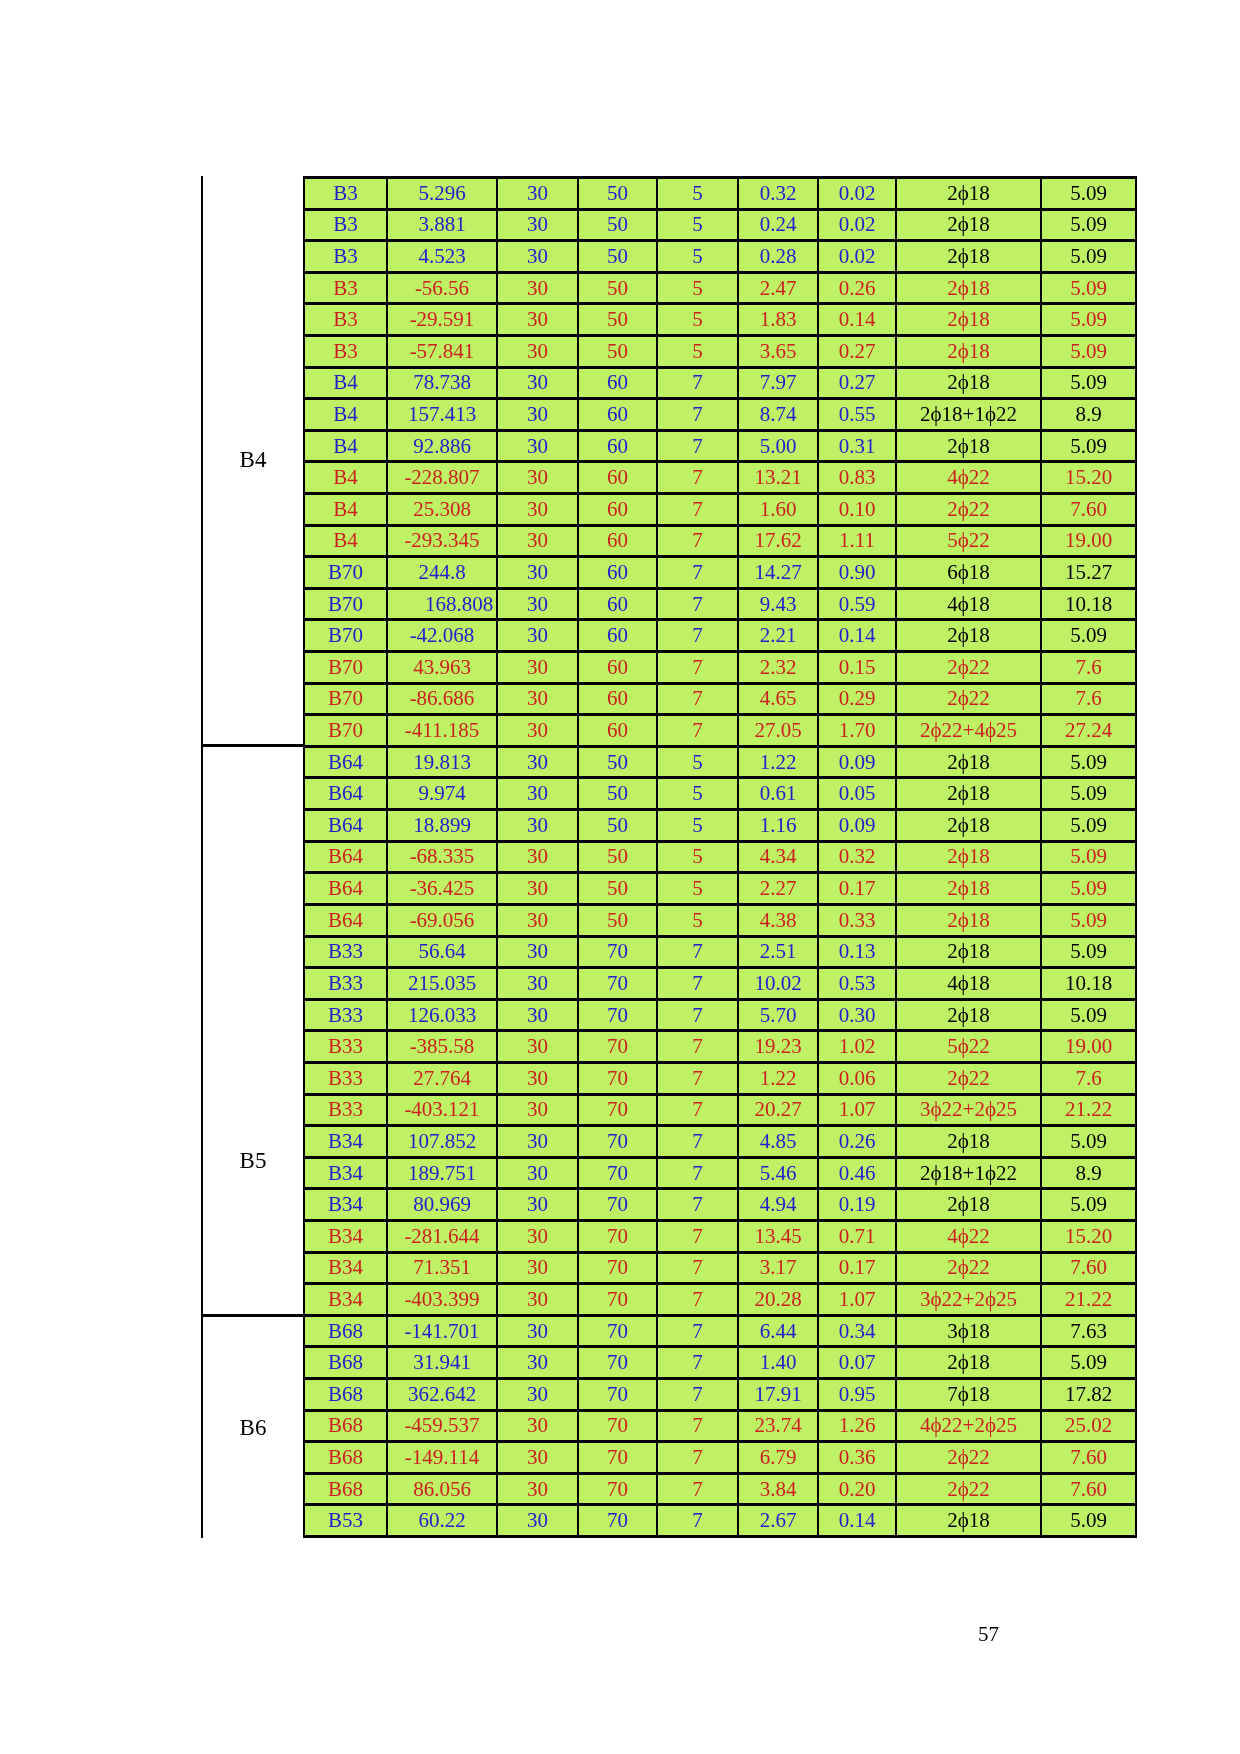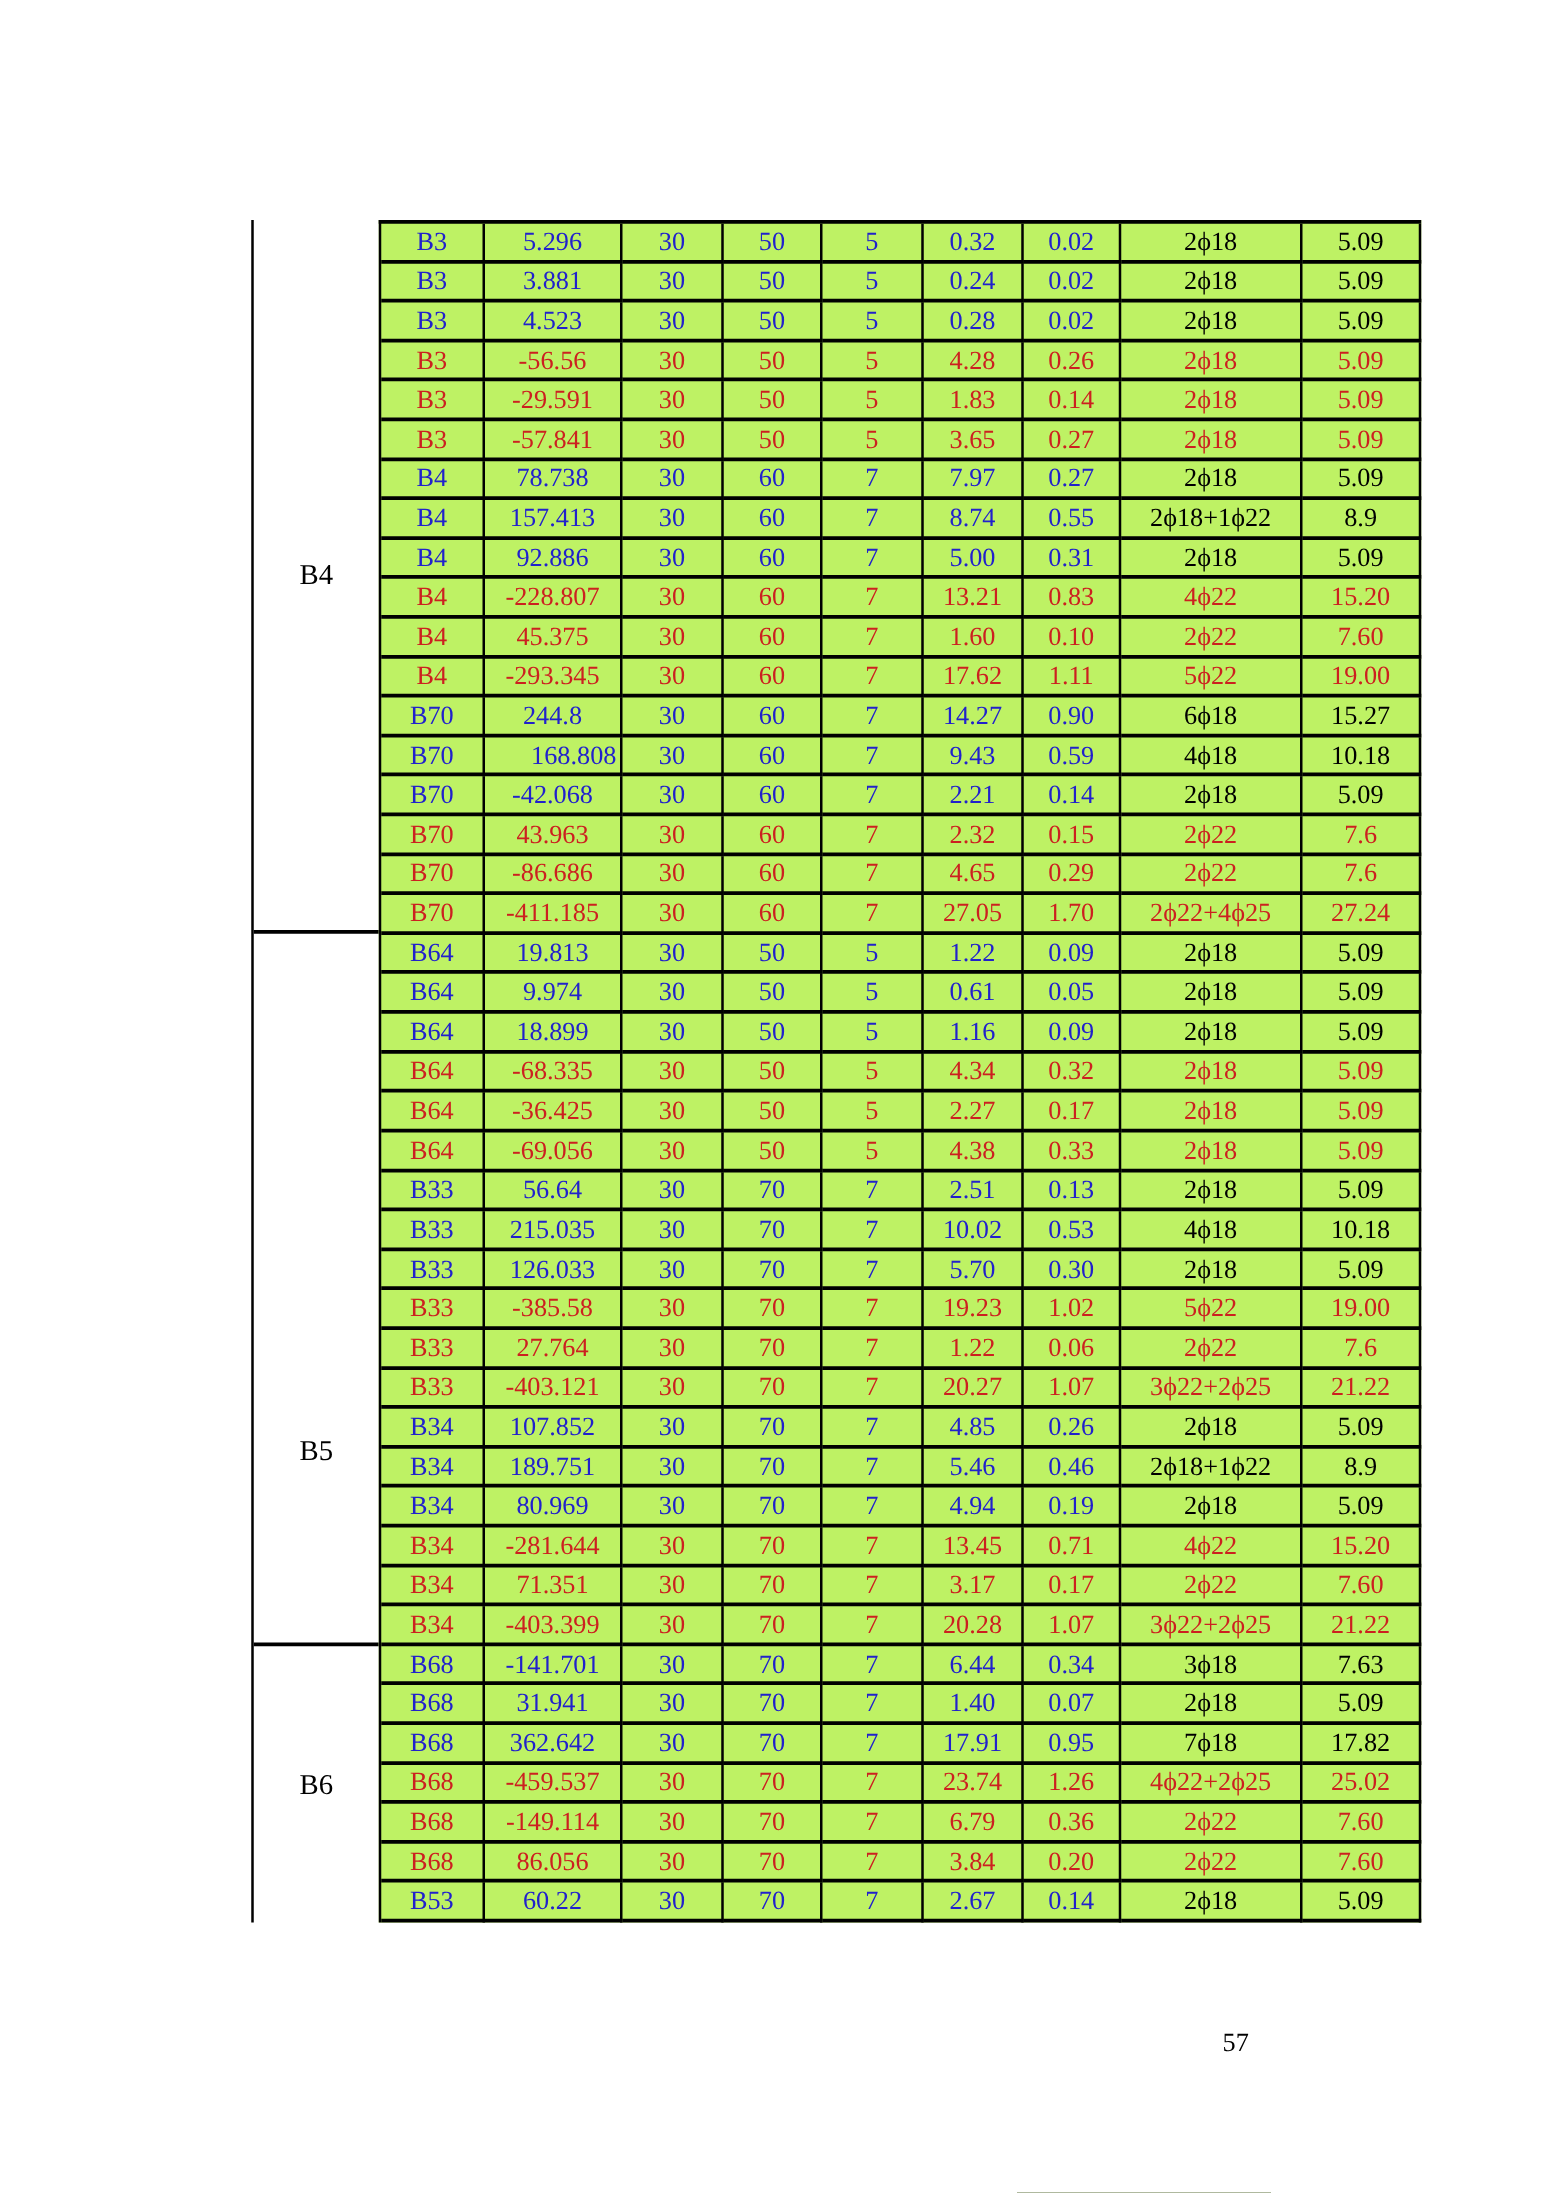--- a/index.html
+++ b/index.html
@@ -102,21 +102,21 @@
         <div class="cell" style="color: rgb(33, 33, 204);">5</div>
         <div class="cell" style="color: rgb(33, 33, 204);">0.28</div>
         <div class="cell" style="color: rgb(33, 33, 204);">0.02</div>
         <div class="cell" style="color: rgb(0, 0, 0);">2ϕ18</div>
         <div class="cell" style="color: rgb(0, 0, 0);">5.09</div>
         <div class="cell" style="color: rgb(204, 32, 32);">B3</div>
         <div class="cell" style="color: rgb(204, 32, 32);">-56.56</div>
         <div class="cell" style="color: rgb(204, 32, 32);">30</div>
         <div class="cell" style="color: rgb(204, 32, 32);">50</div>
         <div class="cell" style="color: rgb(204, 32, 32);">5</div>
-        <div class="cell" style="color: rgb(204, 32, 32);">4.28</div>
+        <div class="cell" style="color: rgb(204, 32, 32);">2.47</div>
         <div class="cell" style="color: rgb(204, 32, 32);">0.26</div>
         <div class="cell" style="color: rgb(204, 32, 32);">2ϕ18</div>
         <div class="cell" style="color: rgb(204, 32, 32);">5.09</div>
         <div class="cell" style="color: rgb(204, 32, 32);">B3</div>
         <div class="cell" style="color: rgb(204, 32, 32);">-29.591</div>
         <div class="cell" style="color: rgb(204, 32, 32);">30</div>
         <div class="cell" style="color: rgb(204, 32, 32);">50</div>
         <div class="cell" style="color: rgb(204, 32, 32);">5</div>
         <div class="cell" style="color: rgb(204, 32, 32);">1.83</div>
         <div class="cell" style="color: rgb(204, 32, 32);">0.14</div>
@@ -161,21 +161,21 @@
         <div class="cell" style="color: rgb(204, 32, 32);">B4</div>
         <div class="cell" style="color: rgb(204, 32, 32);">-228.807</div>
         <div class="cell" style="color: rgb(204, 32, 32);">30</div>
         <div class="cell" style="color: rgb(204, 32, 32);">60</div>
         <div class="cell" style="color: rgb(204, 32, 32);">7</div>
         <div class="cell" style="color: rgb(204, 32, 32);">13.21</div>
         <div class="cell" style="color: rgb(204, 32, 32);">0.83</div>
         <div class="cell" style="color: rgb(204, 32, 32);">4ϕ22</div>
         <div class="cell" style="color: rgb(204, 32, 32);">15.20</div>
         <div class="cell" style="color: rgb(204, 32, 32);">B4</div>
-        <div class="cell" style="color: rgb(204, 32, 32);">45.375</div>
+        <div class="cell" style="color: rgb(204, 32, 32);">25.308</div>
         <div class="cell" style="color: rgb(204, 32, 32);">30</div>
         <div class="cell" style="color: rgb(204, 32, 32);">60</div>
         <div class="cell" style="color: rgb(204, 32, 32);">7</div>
         <div class="cell" style="color: rgb(204, 32, 32);">1.60</div>
         <div class="cell" style="color: rgb(204, 32, 32);">0.10</div>
         <div class="cell" style="color: rgb(204, 32, 32);">2ϕ22</div>
         <div class="cell" style="color: rgb(204, 32, 32);">7.60</div>
         <div class="cell" style="color: rgb(204, 32, 32);">B4</div>
         <div class="cell" style="color: rgb(204, 32, 32);">-293.345</div>
         <div class="cell" style="color: rgb(204, 32, 32);">30</div>

